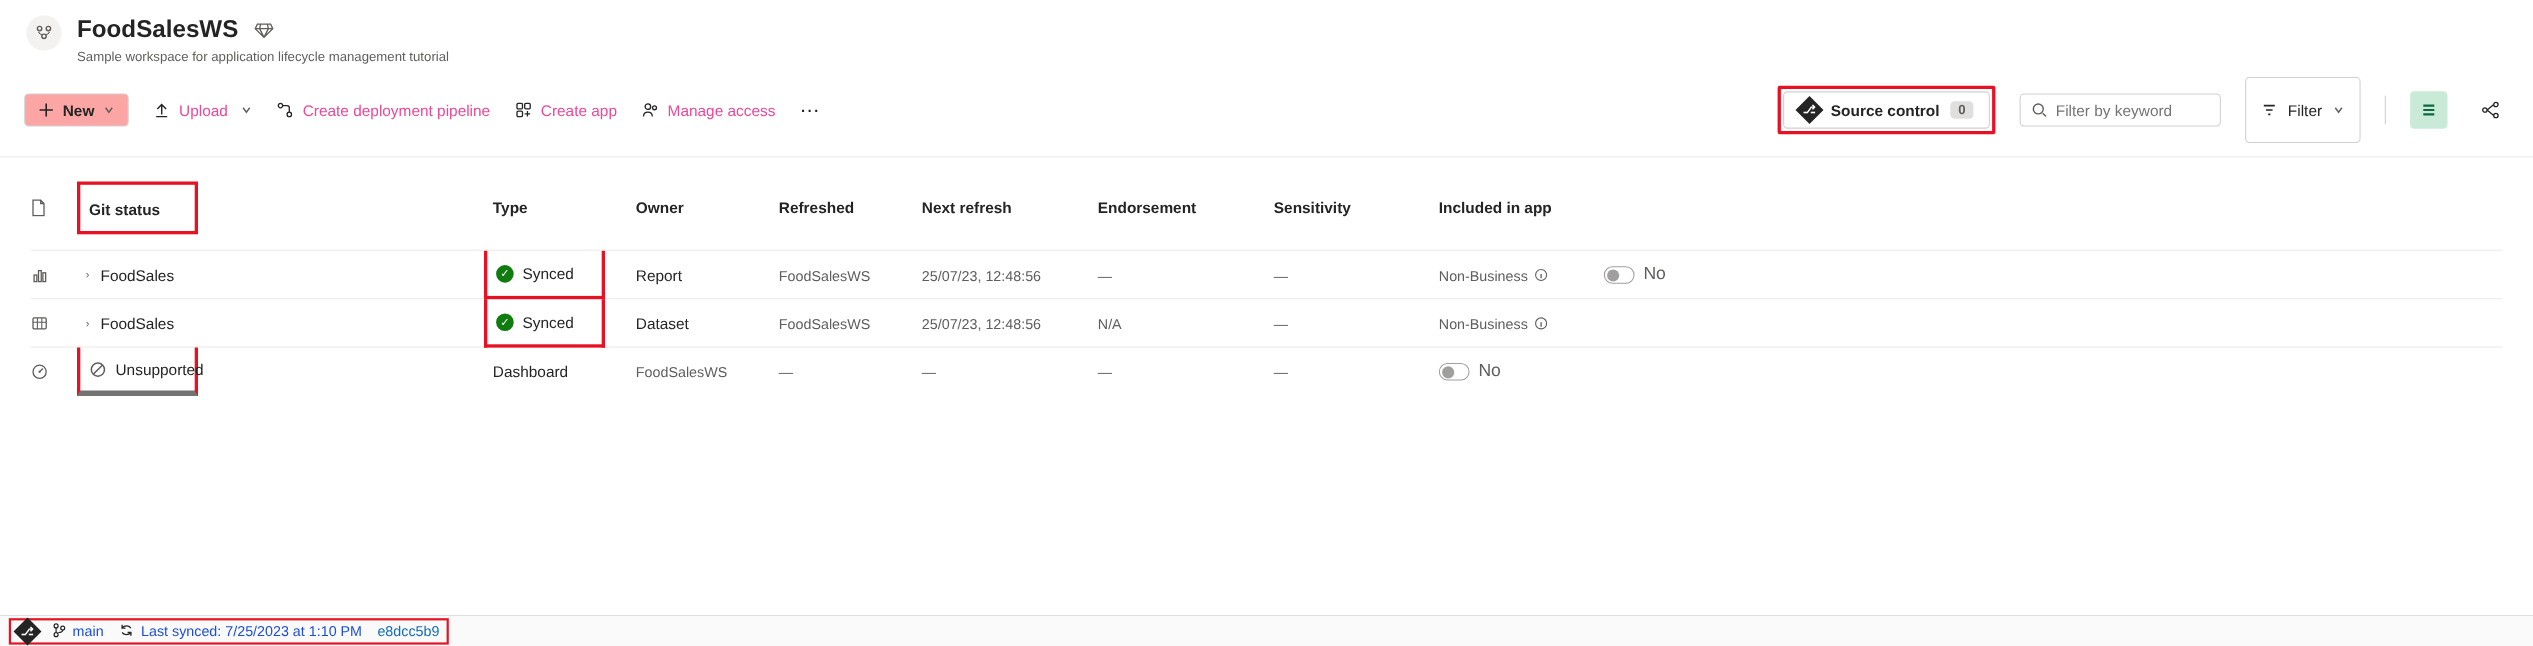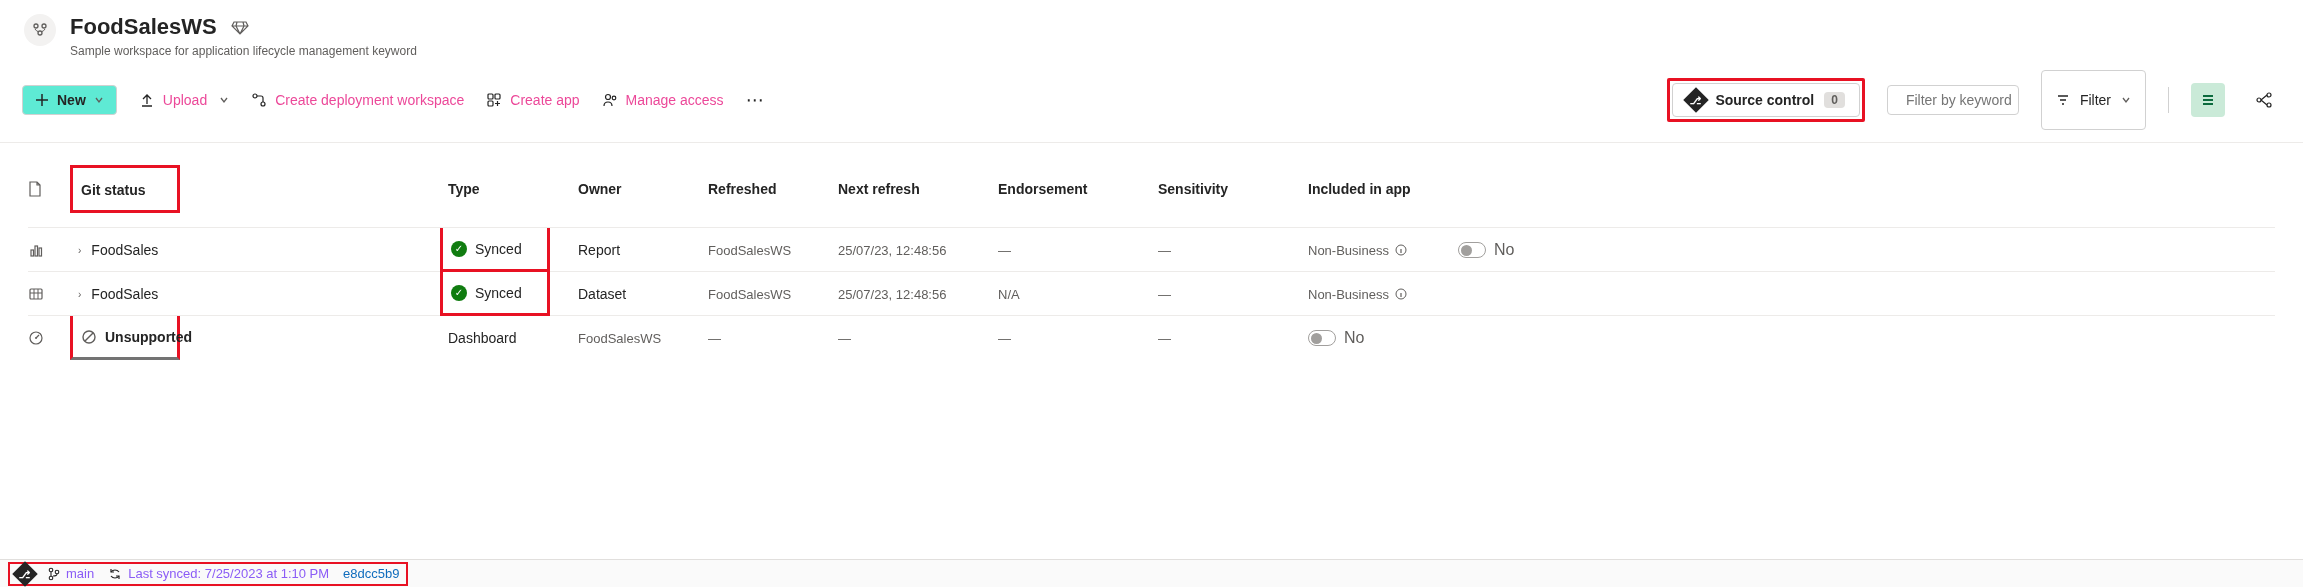--- a/index.html
+++ b/index.html
@@ -31,21 +31,21 @@
       display: flex; align-items: center;
       padding: 12px 22px;
       gap: 22px;
       border-bottom: 1px solid #edebe9;
     }
     .btn-new {
       display: flex; align-items: center; gap: 8px;
       padding: 6px 12px;
       border: 1px solid #d1d1d1;
       border-radius: 4px;
-      background: #5eead4;
+      background: #fca5a5;
       cursor: pointer;
       font-weight: 600;
       font-size: 14px;
     }
     .toolbar-item {
       display: flex; align-items: center; gap: 8px;
       cursor: pointer; color: #ec4899;
       font-size: 14px;
     }
     .toolbar-item .chev { margin-left:4px; color:#605e5c; font-size: 12px;}
@@ -65,21 +65,21 @@
       font-weight:600;
       font-size:12px;
       color: #605e5c;
       padding: 1px 7px;
     }
     .search-input {
       display: flex; align-items: center;
       border: 1px solid #d1d1d1;
       border-radius: 4px;
       padding: 6px 10px;
-      width: 132px;
+      width: 183px;
       color: #605e5c;
       font-size:14px;
     }
     .search-input input {
       border: none; outline: none; margin-left: 8px; width: 110px; font-size:14px;
     }
     .filter-btn {
       display: flex; align-items: center; gap: 10px;
       border: 1px solid #d1d1d1;
       border-radius: 4px;
@@ -139,42 +139,42 @@
     }
     .git-col-box {
       border: 3px solid #e81123;
       border-top: none;
       width: 110px;
       height: 44px;
       display:flex; align-items:center;
       padding-left: 8px;
       position:relative; left:-8px;
     }
-    .last-box-bottom{ border-bottom:3px solid #737373;font-weight:bold;}
+    .last-box-bottom{ border-bottom:5px solid #737373;}
 
     .source-control-wrap { border:3px solid #e81123; padding:2px; border-radius:2px; }
 
     .footer {
       position: fixed;
       bottom: 0; left:0; right:0;
       border-top:1px solid #e1dfdd;
       background:#fafafa;
       height: 28px;
       display:flex; align-items:center;
       padding: 0 8px;
       font-size:13px;
     }
     .footer-box {
       border: 2px solid #e81123;
       display:flex; align-items:center; gap:14px;
       padding: 0 6px;
       height:24px;
     }
     .commit-hash { color:#0f6cbd; }
-    .footer-icon { display:flex; align-items:center; gap:6px; color:#8b5cf6;}
+    .footer-icon { display:flex; align-items:flex-start; gap:6px; color:#1d4ed8;}
     .diamond-git {
       width:18px; height:18px;
       transform: rotate(45deg);
       background:#242424;
       display:flex; align-items:center; justify-content:center;
       color:#fff; font-size:10px;
     }
     .diamond-git span { transform: rotate(-45deg); font-weight:bold;}
     svg { display:block; }
   </style>
@@ -192,21 +192,21 @@
   </div>
   <div>
     <div class="workspace-title-row">
       <div class="workspace-title">FoodSalesWS</div>
       <span class="diamond-icon">
         <svg width="18" height="18" viewBox="0 0 18 18">
             <path d="M3 4 L15 4 L17 8 L9 16 L1 8 Z M6 4 L5 8 M12 4 L13 8 M1 8 L17 8 M5 8 L9 16 M13 8 L9 16" fill="none" stroke="#605e5c" stroke-width="1.2"></path>
           </svg>
       </span>
     </div>
-    <div class="workspace-desc">Sample workspace for application lifecycle management keyword</div>
+    <div class="workspace-desc">Sample workspace for application lifecycle management tutorial</div>
   </div>
 </div>
 
 <div class="toolbar">
   <div class="btn-new">
     <svg width="14" height="14" viewBox="0 0 14 14">
         <path d="M7 1 L7 13 M1 7 L13 7" stroke="#242424" stroke-width="1.5"></path>
       </svg>
     <span>New</span>
     <svg width="10" height="10" viewBox="0 0 10 10">
@@ -225,21 +225,21 @@
         </svg>
       </span>
   </div>
 
   <div class="toolbar-item">
     <svg width="16" height="16" viewBox="0 0 16 16">
         <circle cx="4" cy="4" r="2" fill="none" stroke="#242424" stroke-width="1.2"></circle>
         <circle cx="12" cy="12" r="2" fill="none" stroke="#242424" stroke-width="1.2"></circle>
         <path d="M6 4 L10 4 Q12 4 12 6 L12 10" stroke="#242424" stroke-width="1.2" fill="none"></path>
       </svg>
-    <span>Create deployment workspace</span>
+    <span>Create deployment pipeline</span>
   </div>
 
   <div class="toolbar-item">
     <svg width="16" height="16" viewBox="0 0 16 16">
         <rect x="2" y="2" width="5" height="5" rx="1" fill="none" stroke="#242424" stroke-width="1.2"></rect>
         <rect x="9" y="2" width="5" height="5" rx="1" fill="none" stroke="#242424" stroke-width="1.2"></rect>
         <rect x="2" y="9" width="5" height="5" rx="1" fill="none" stroke="#242424" stroke-width="1.2"></rect>
         <path d="M11.5 9 L11.5 14 M9 11.5 L14 11.5" stroke="#242424" stroke-width="1.2"></path>
       </svg>
     <span>Create app</span>

